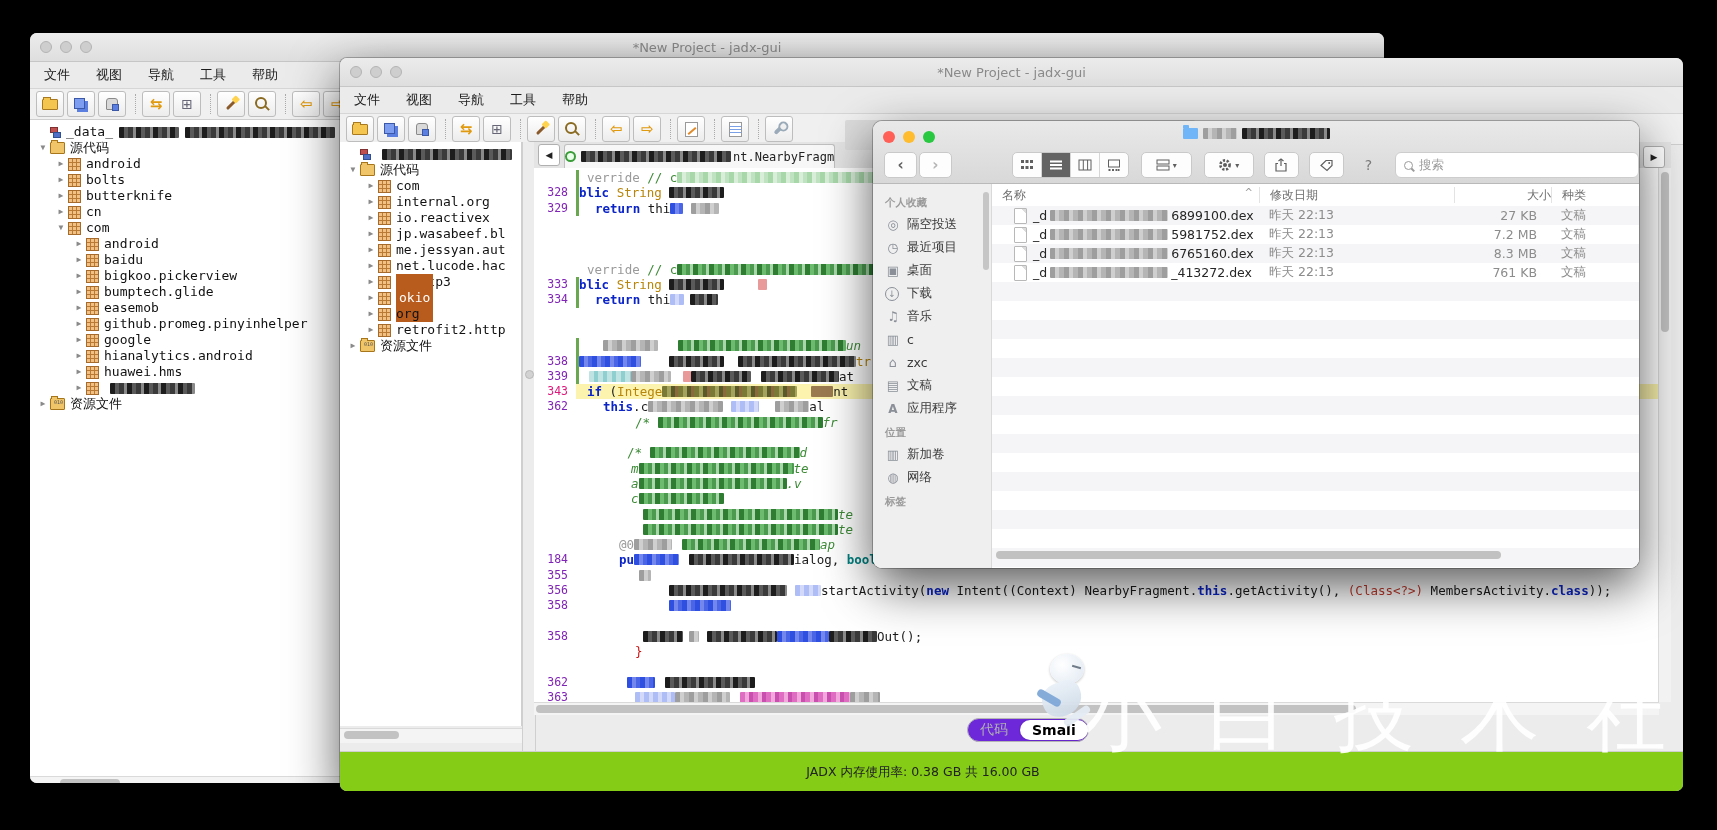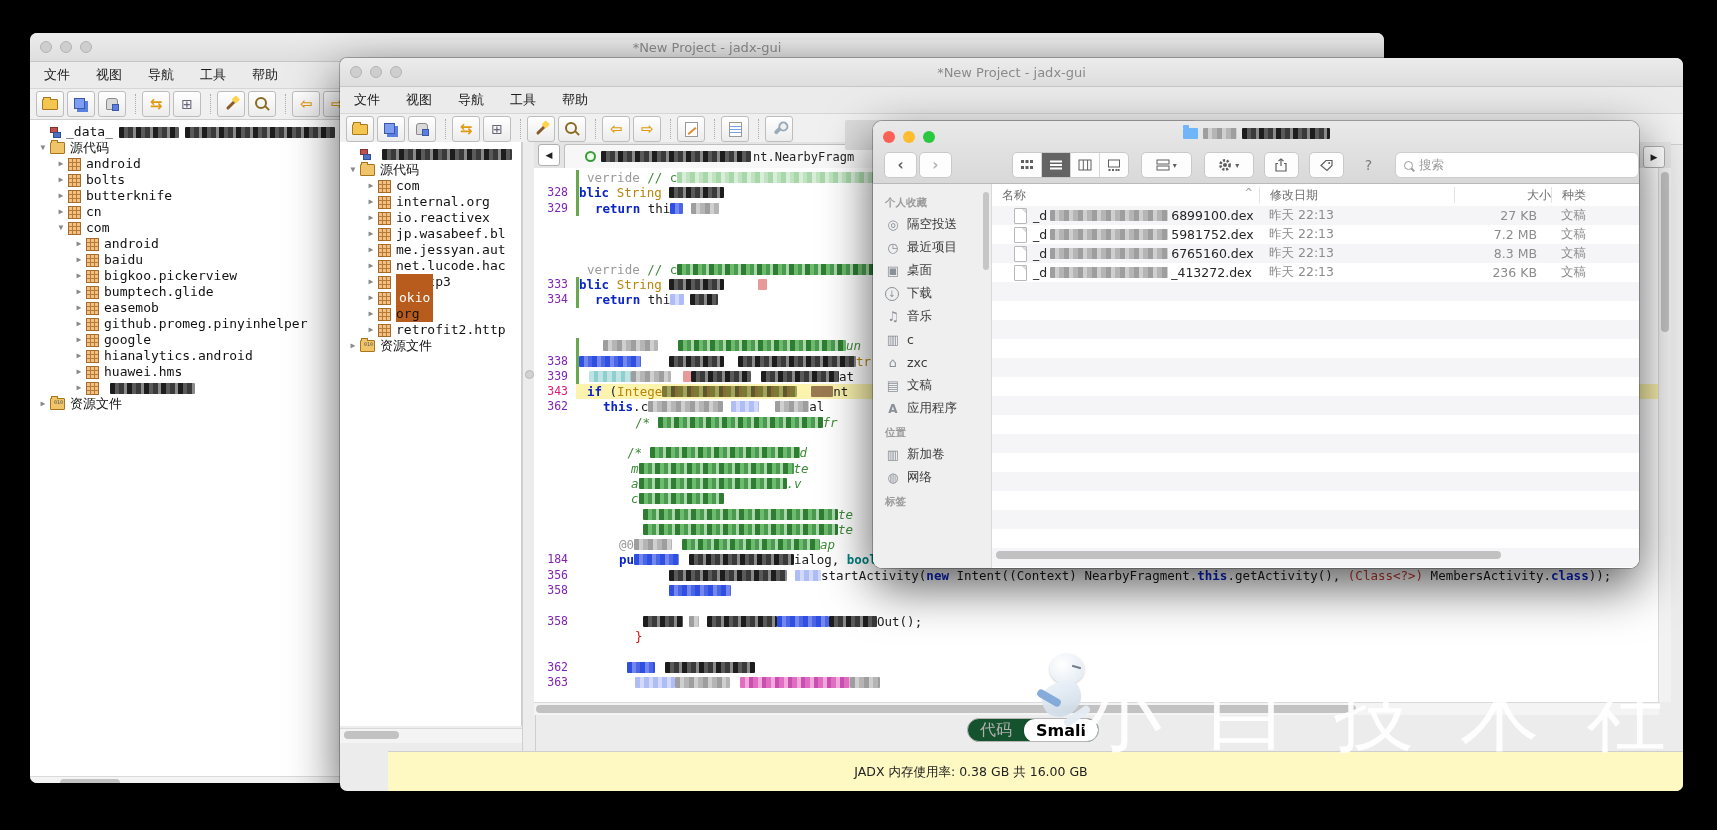--- a/index.html
+++ b/index.html
@@ -69,21 +69,21 @@
   .rx-olive{background:repeating-linear-gradient(90deg,#7a7a36 0 5px,#a3a35c 5px 9px,#5a5a28 9px 13px,#8a6a3a 13px 16px);}
   .rx-brown{background:#9a7a50;}
   .rx-pink{background:repeating-linear-gradient(90deg,#df6ec3 0 5px,#f2a8dd 5px 9px,#c94fae 9px 13px);}
   .rx-sp{background:transparent;}
   .tree-redact{margin-left:6px;}
   
   .tabbar{height:26px;background:#e4e4e4;border-bottom:1px solid #c8c8c8;display:flex;align-items:center;}
   .tab-scroll{width:20px;height:20px;background:#fff;border:1px solid #b0b0b0;border-radius:3px;
     font-size:9px;color:#222;display:flex;align-items:center;justify-content:center;margin:0 4px;}
   .tab{height:24px;margin-top:2px;background:#f7f7f7;border:1px solid #bfbfbf;border-bottom:none;
-    border-radius:3px 3px 0 0;display:flex;align-items:center;padding:0 20px;
+    border-radius:3px 3px 0 0;display:flex;align-items:center;padding:0 0;
     font-family:"DejaVu Sans Mono",monospace;font-size:12px;color:#222;}
   .class-icon{width:11px;height:11px;border:2px solid #3a9d3a;border-radius:50%;background:#eaffea;
     box-sizing:border-box;margin-right:5px;flex:none;}
   .editor{position:relative;background:#fff;overflow:hidden;
     font-family:"DejaVu Sans Mono",monospace;font-size:12.5px;}
   .cl{display:flex;height:15.3px;line-height:15.3px;white-space:nowrap;}
   .ln{width:34px;flex:none;text-align:right;padding-right:8px;color:#8023b7;font-size:11.5px;}
   .ln.cur{color:#e0187a;}
   .cbody{flex:1;border-left:3px solid transparent;overflow:hidden;}
   .cl.gb .cbody{border-left-color:#6aa84f;}
@@ -97,25 +97,25 @@
   .c-red{color:#cc1111;}
   .c-red2{color:#c0392b;}
   .c-teal{color:#008080;font-weight:bold;}
   .hscroll{position:relative;background:#f4f4f4;border-top:1px solid #dadada;}
   .hthumb{position:absolute;top:2px;height:8px;background:#c2c2c2;border-radius:4px;}
   .vscroll{position:absolute;background:#f2f2f2;border-left:1px solid #dadada;}
   .vthumb{position:absolute;left:2px;width:8px;background:#c2c2c2;border-radius:4px;}
   .splitter{position:absolute;background:#ececec;border-left:1px solid #cfcfcf;border-right:1px solid #cfcfcf;}
   .split-knob{position:absolute;left:2px;width:7px;height:7px;border-radius:50%;background:#d2d2d2;border:1px solid #b8b8b8;}
   
-  .viewtoggle{position:absolute;height:22px;border:1px solid #b5b5b5;border-radius:12px;background:#14532d;
-    display:flex;align-items:center;font-size:16px;overflow:hidden;}
+  .viewtoggle{position:absolute;height:22px;border:1px solid #b5b5b5;border-radius:12px;background:#6d28d9;
+    display:flex;align-items:center;font-size:14px;overflow:hidden;}
   .vt-seg{padding:2px 12px;color:#b0b0b0;}
   .vt-seg.active{background:#fff;border-radius:11px;color:#000;font-weight:bold;box-shadow:0 0 2px rgba(0,0,0,.25);}
-  .statusbar{position:absolute;left:0;right:0;bottom:0;border-top:1px solid #cfcfcf;background:#fef9c3;margin-left:48px;}
+  .statusbar{position:absolute;left:0;right:0;bottom:0;border-top:1px solid #cfcfcf;background:#84cc16;}
   .statustext{position:absolute;left:0;width:1166px;text-align:center;top:12px;font-size:12.5px;color:#222;}
   
   #finder{border-radius:9px;}
   .f-chrome{height:62px;background:linear-gradient(#e9e9e9,#d8d8d8);border-bottom:1px solid #b9b9b9;position:relative;}
   .f-title{position:absolute;top:7px;left:0;right:0;display:flex;justify-content:center;align-items:center;gap:5px;}
   .f-folder-icon{width:15px;height:11px;background:#6fb5f7;border-radius:1px;position:relative;}
   .f-folder-icon::before{content:"";position:absolute;left:0;top:-3px;width:6px;height:3px;background:#6fb5f7;border-radius:1px 1px 0 0;}
   .f-toolbar{position:absolute;left:0;right:0;top:30px;height:28px;display:flex;align-items:center;}
   .fbtn{height:24px;background:#fdfdfd;border:1px solid #c9c9c9;border-radius:5px;
     display:flex;align-items:center;justify-content:center;color:#5f5f5f;}
@@ -561,20 +561,24 @@
         </div>
         <div class="cl">
           <span class="ln"></span>
           <span class="cbody" style="padding-left: 40px;"><span class="c-gray">@0</span><span class="rx rx-gray" style="width: 38px;"></span><span class="rx rx-sp" style="width: 10px;"></span><span class="rx rx-green" style="width: 138px;"></span><span class="c-cmti">ap</span></span>
         </div>
         <div class="cl">
           <span class="ln">184</span>
           <span class="cbody" style="padding-left: 40px;"><span class="c-kw">pu</span><span class="rx rx-blue" style="width: 45px;"></span><span class="rx rx-sp" style="width: 10px;"></span><span class="rx rx-dark" style="width: 105px;"></span><span class="c-blk">ialog, </span><span class="c-teal">boolean</span><span class="c-blk"> 2) {</span></span>
         </div>
         <div class="cl">
+          <span class="ln">355</span>
+          <span class="cbody" style="padding-left: 60px;"><span class="rx rx-gray" style="width: 12px;"></span></span>
+        </div>
+        <div class="cl">
           <span class="ln">356</span>
           <span class="cbody" style="padding-left: 90px;"><span class="rx rx-dark" style="width: 118px;"></span><span class="rx rx-sp" style="width: 8px;"></span><span class="rx rx-lblue" style="width: 26px;"></span><span class="c-blk">startActivity(</span><span class="c-kw">new</span><span class="c-blk"> Intent((Context) NearbyFragment.</span><span class="c-kw">this</span><span class="c-blk">.getActivity(), </span><span class="c-red2">(Class&lt;?&gt;)</span><span class="c-blk"> MembersActivity.</span><span class="c-kw">class</span><span class="c-blk">));</span></span>
         </div>
         <div class="cl">
           <span class="ln">358</span>
           <span class="cbody" style="padding-left: 90px;"><span class="rx rx-blue" style="width: 62px;"></span></span>
         </div>
         <div class="cl">
           <span class="ln"></span>
           <span class="cbody"></span>
@@ -811,21 +815,21 @@
               <span class="fc-kind">文稿</span>
             </div>
             <div class="frow">
               <span class="fc-name">
                 <span class="doc-ic"></span>
                 <span>_d</span>
                 <span class="rx rx-gray" style="width: 118px; margin: 0px 3px;"></span>
                 <span>_413272.dex</span>
               </span>
               <span class="fc-date">昨天 22:13</span>
-              <span class="fc-size">236 KB</span>
+              <span class="fc-size">761 KB</span>
               <span class="fc-kind">文稿</span>
             </div>
           </div>
         <div class="f-hscroll">
           <span class="f-hthumb"></span>
         </div>
       </div>
     </div>
   </div>
 

